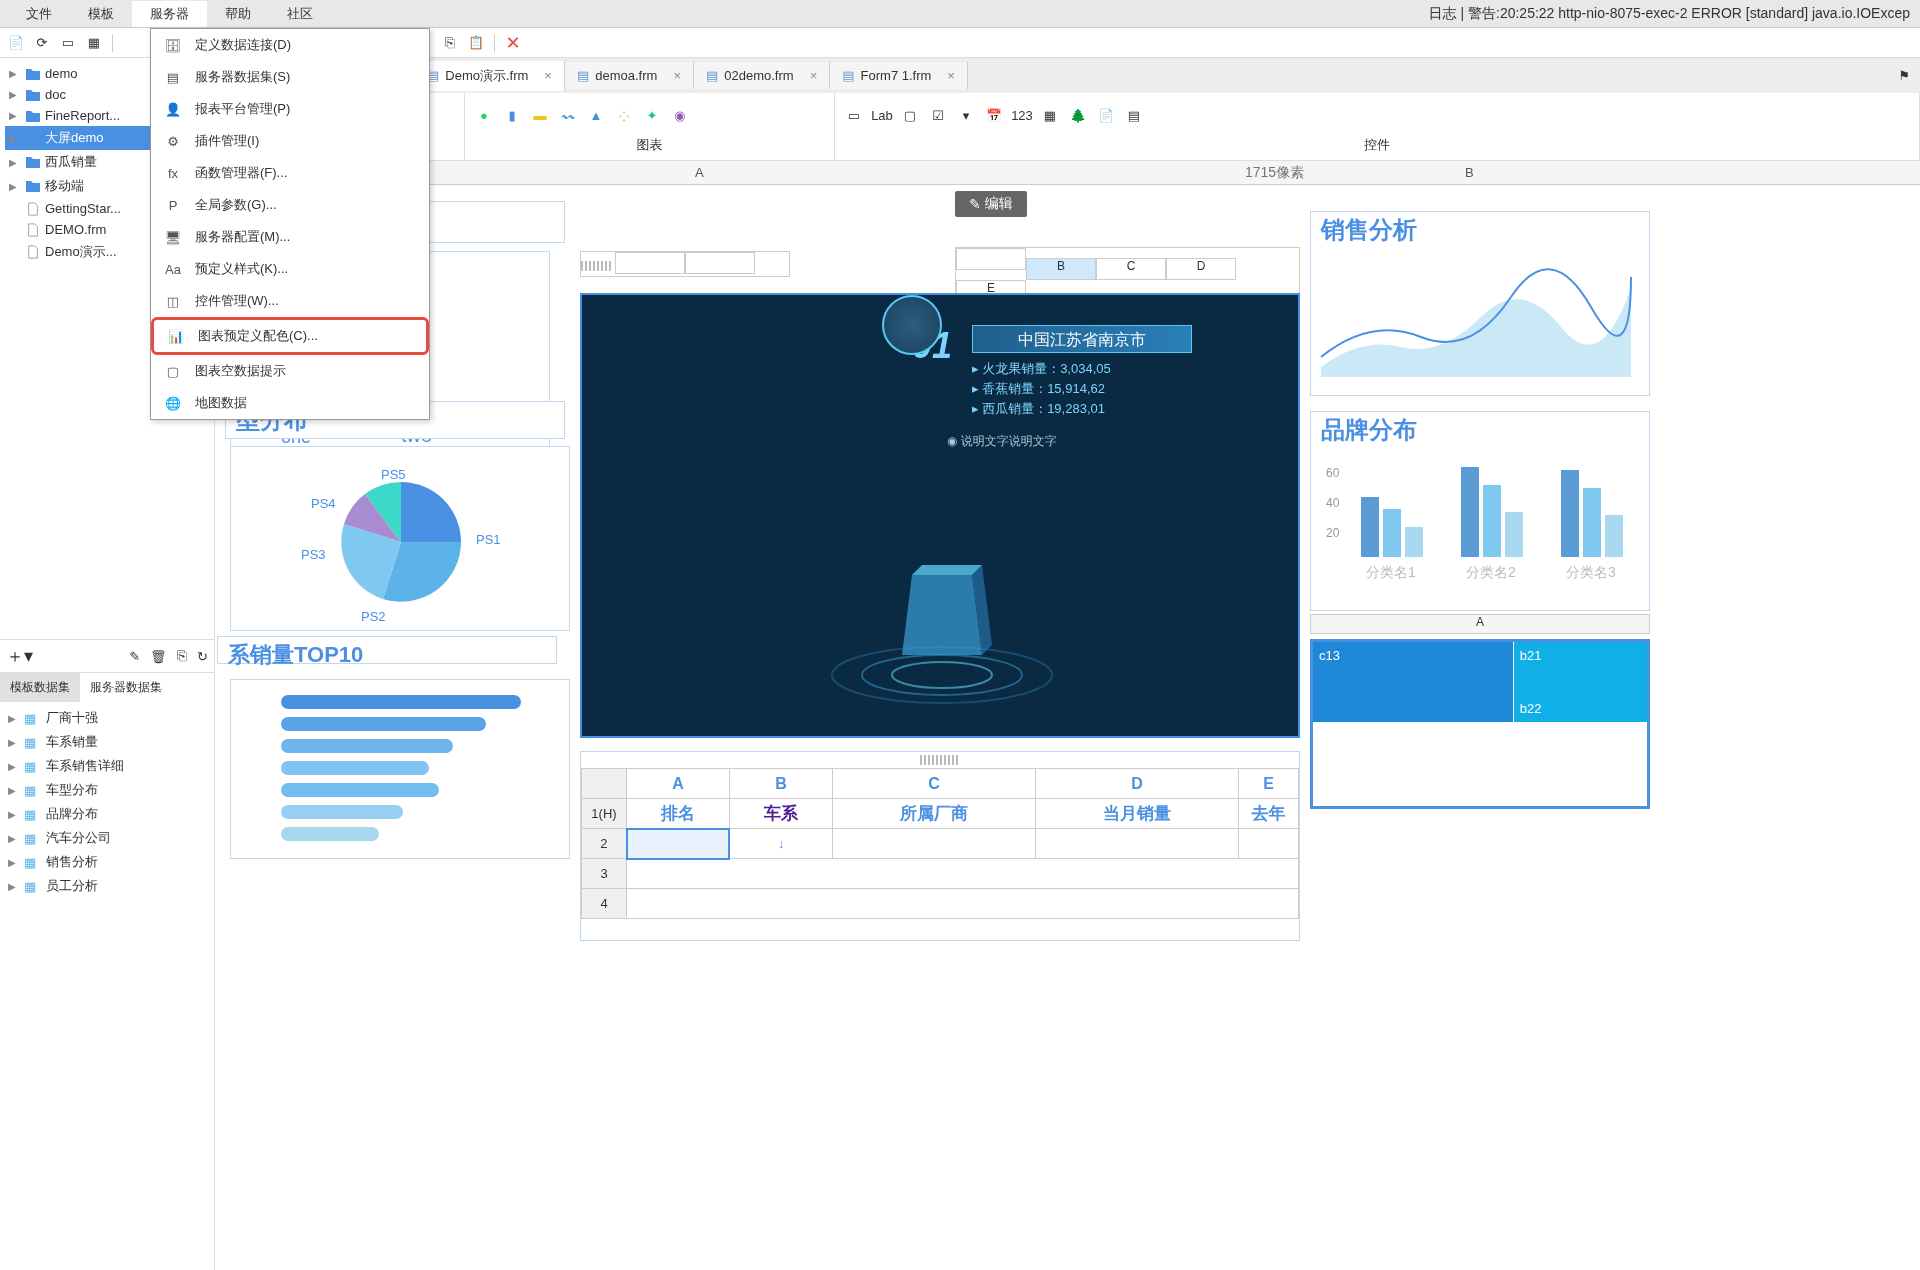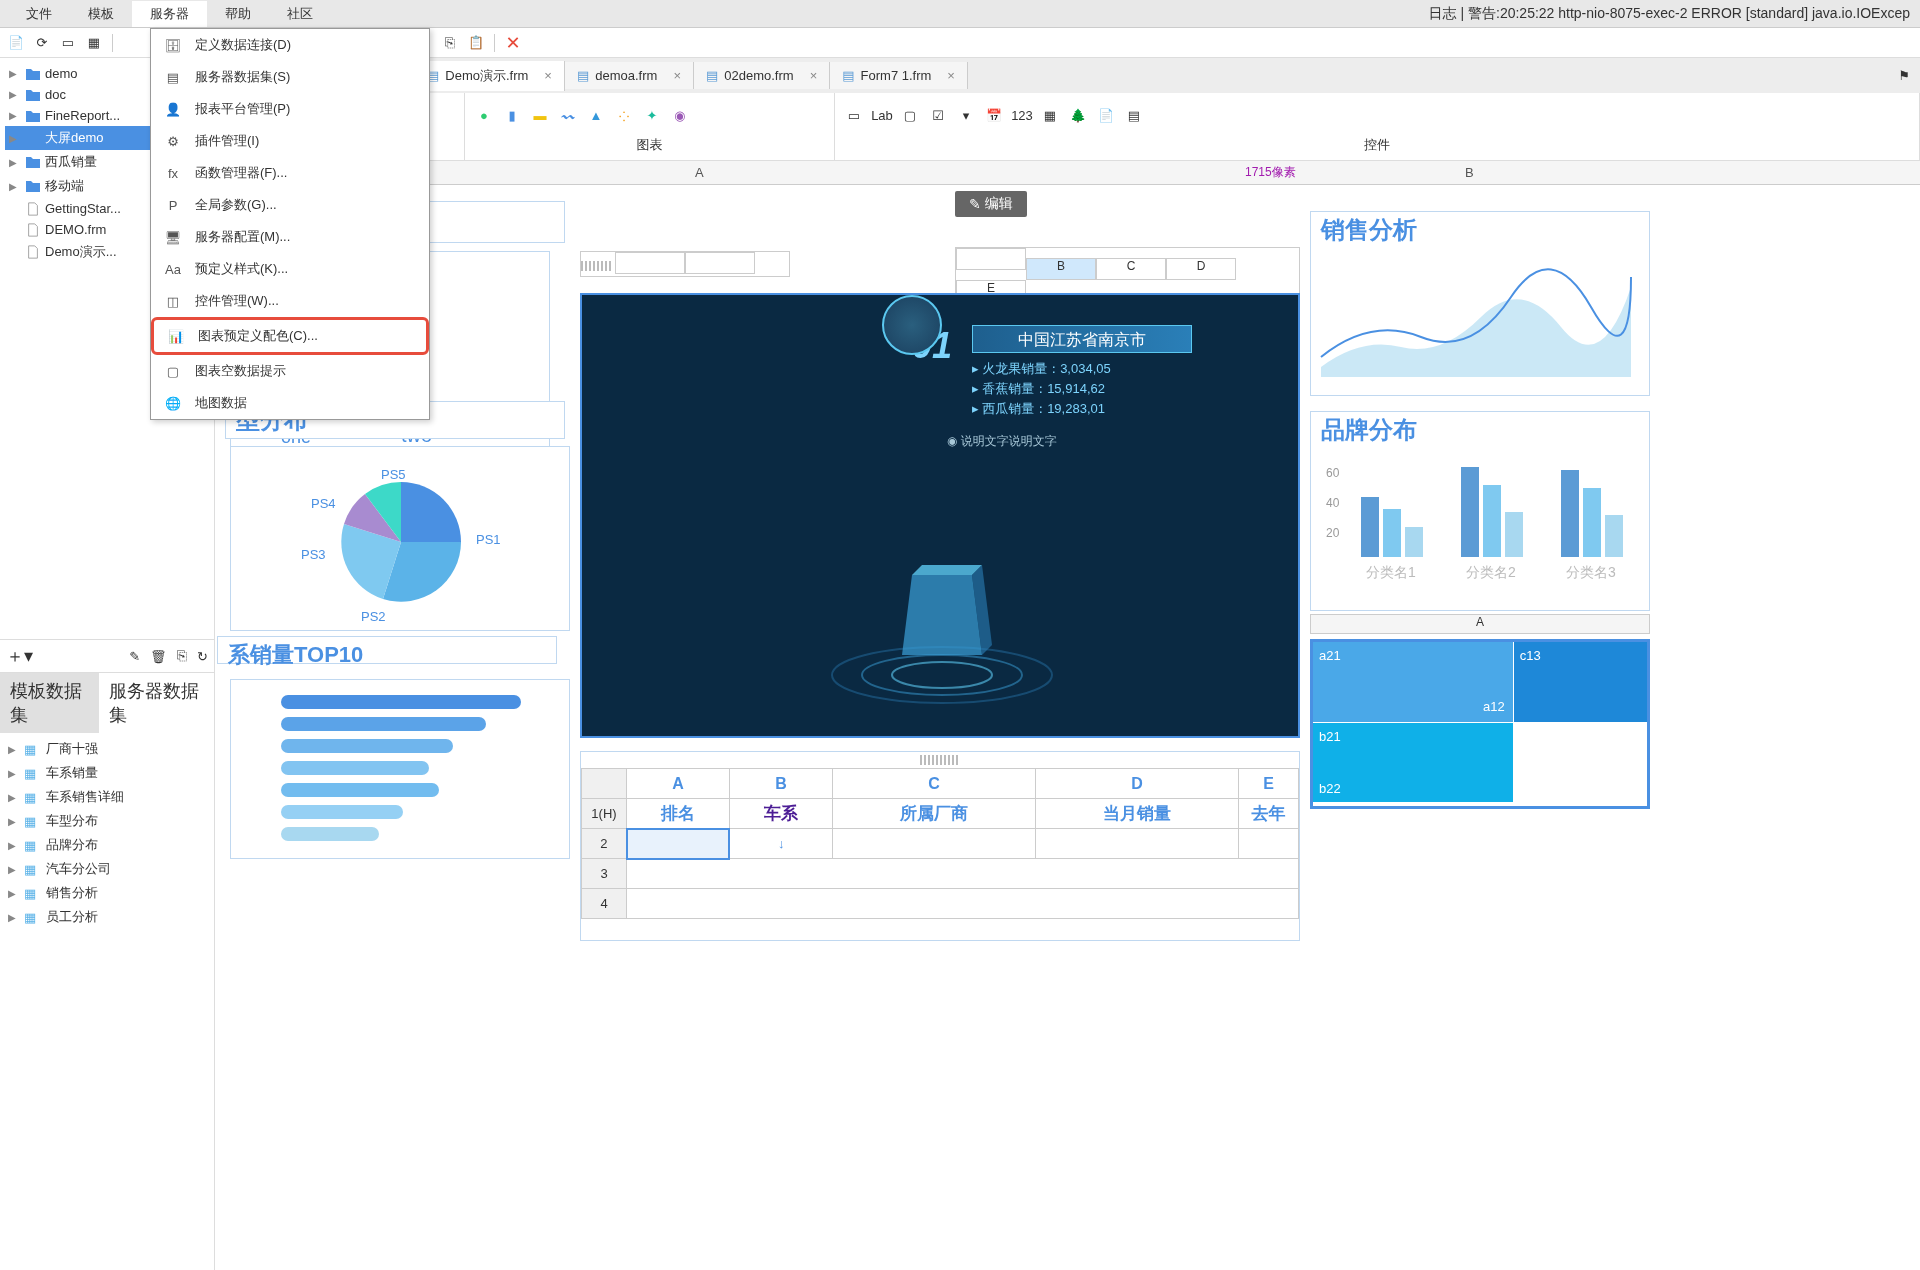--- a/index.html
+++ b/index.html
@@ -26,21 +26,21 @@
 .left-panel { position: absolute; top: 58px; left: 0; width: 215px; bottom: 0; background: #fff; border-right: 1px solid #ddd; }
 .tree { padding: 5px; }
 .tree-item { display: flex; align-items: center; padding: 3px 4px; gap: 4px; cursor: pointer; }
 .tree-item.folder .folder-icon { color: #4a90e2; }
 .tree-item.selected { background: #4a90e2; color: #fff; }
 .tree-arrow { width: 12px; color: #888; font-size: 10px; }
 .folder-icon, .file-icon { width: 16px; height: 14px; }
 
 .ds-toolbar { display: flex; align-items: center; padding: 4px 6px; gap: 10px; border-top: 1px solid #ddd; border-bottom: 1px solid #ddd; margin-top: 370px; }
 .ds-tabs { display: flex; }
-.ds-tab { padding: 6px 10px; cursor: pointer; font-size: 18px; }
+.ds-tab { padding: 6px 10px; cursor: pointer; font-size: 12px; }
 .ds-tab.active { background: #e0e0e0; }
 .ds-list { padding: 4px; }
 .ds-item { display: flex; align-items: center; padding: 3px 4px; gap: 4px; cursor: pointer; }
 .ds-icon { color: #5bb3e8; width: 18px; }
 
 
 .file-tabs { position: absolute; top: 58px; left: 215px; right: 0; height: 35px; background: #ededed; display: flex; align-items: center; padding-left: 200px; }
 .file-tab { display: flex; align-items: center; padding: 6px 12px; gap: 6px; background: #f5f5f5; border-right: 1px solid #ccc; cursor: pointer; }
 .file-tab.active { background: #fff; }
 .file-tab .close { color: #888; cursor: pointer; margin-left: 10px; }
@@ -360,21 +360,21 @@
       <span class="rb-icon">📄</span>
       <span class="rb-icon">▤</span>
     </div>
     <div class="ribbon-label">控件</div>
   </div>
 </div>
 
 <div class="canvas">
   <div class="ruler-h">
     <span class="ruler-col" style="left:480px">A</span>
-    <span class="ruler-col" style="left:1030px;color:#a21caf;font-size:12px">1715像素</span>
+    <span class="ruler-col" style="left:1030px;color:#737373;font-size:14px">1715像素</span>
     <span class="ruler-col" style="left:1250px">B</span>
   </div>
 
   <div class="edit-btn">
       <span>✎</span>
       <span>编辑</span>
     </div>
 
   <div class="widget" style="left:10px;top:40px;width:340px;height:42px">
     <div class="widget-header">P10</div>
@@ -466,21 +466,20 @@
       <text x="55" y="130" font-size="14" fill="#bbb">分类名1</text>
       <text x="155" y="130" font-size="14" fill="#bbb">分类名2</text>
       <text x="255" y="130" font-size="14" fill="#bbb">分类名3</text>
     </svg>
   </div>
 
   <div style="position:absolute;left:1095px;top:453px;width:340px;height:20px;background:#f5f5f5;border:1px solid #ccc;text-align:center;font-size:12px"><span>A</span></div>
 
   <div class="widget tree-widget" style="top:478px;border:3px solid #4a90e2">
     <div style="display:grid;grid-template-columns:1.5fr 1fr;grid-template-rows:1fr 1fr;height:160px;gap:1px">
-      <div style="background:#4aa8e8;color:#fff;padding:6px;position:relative"><span>a21</span><div style="position:absolute;right:8px;bottom:8px">a12</div></div>
       <div style="background:#1e88d8;color:#fff;padding:6px;display:flex;flex-direction:column;justify-content:space-between">
           <span>c13</span>
         </div>
       <div style="background:#0fb0e8;color:#fff;padding:6px;display:flex;flex-direction:column;justify-content:space-between">
           <span>b21</span>
           <span>b22</span>
         </div>
     </div>
   </div>
 

